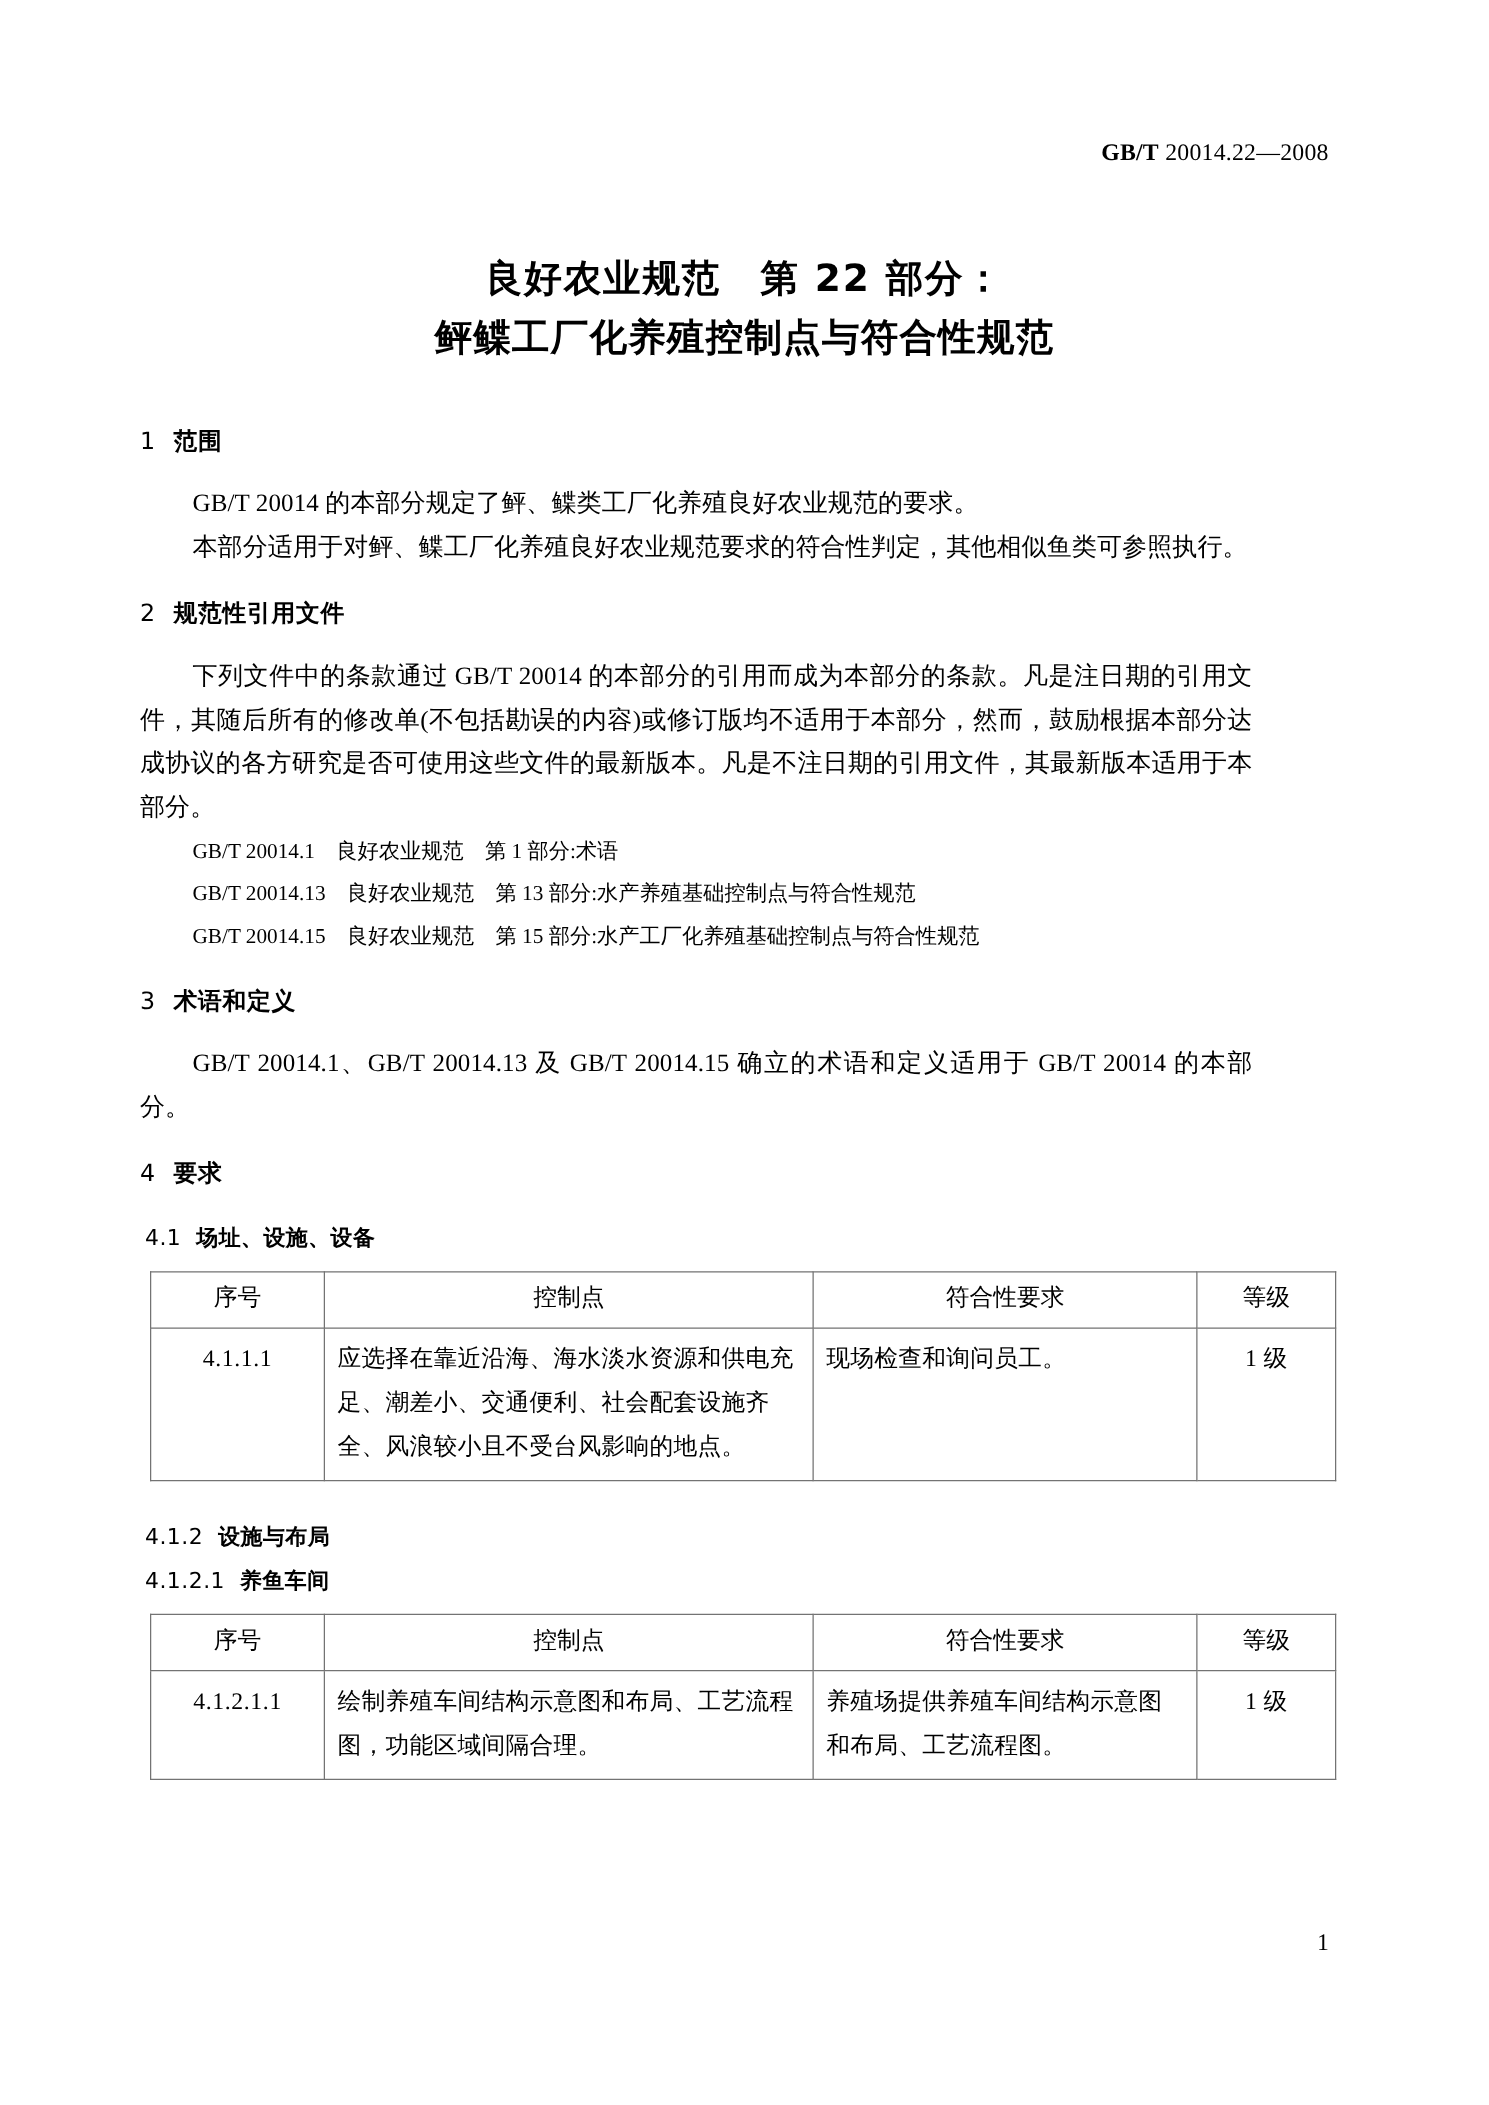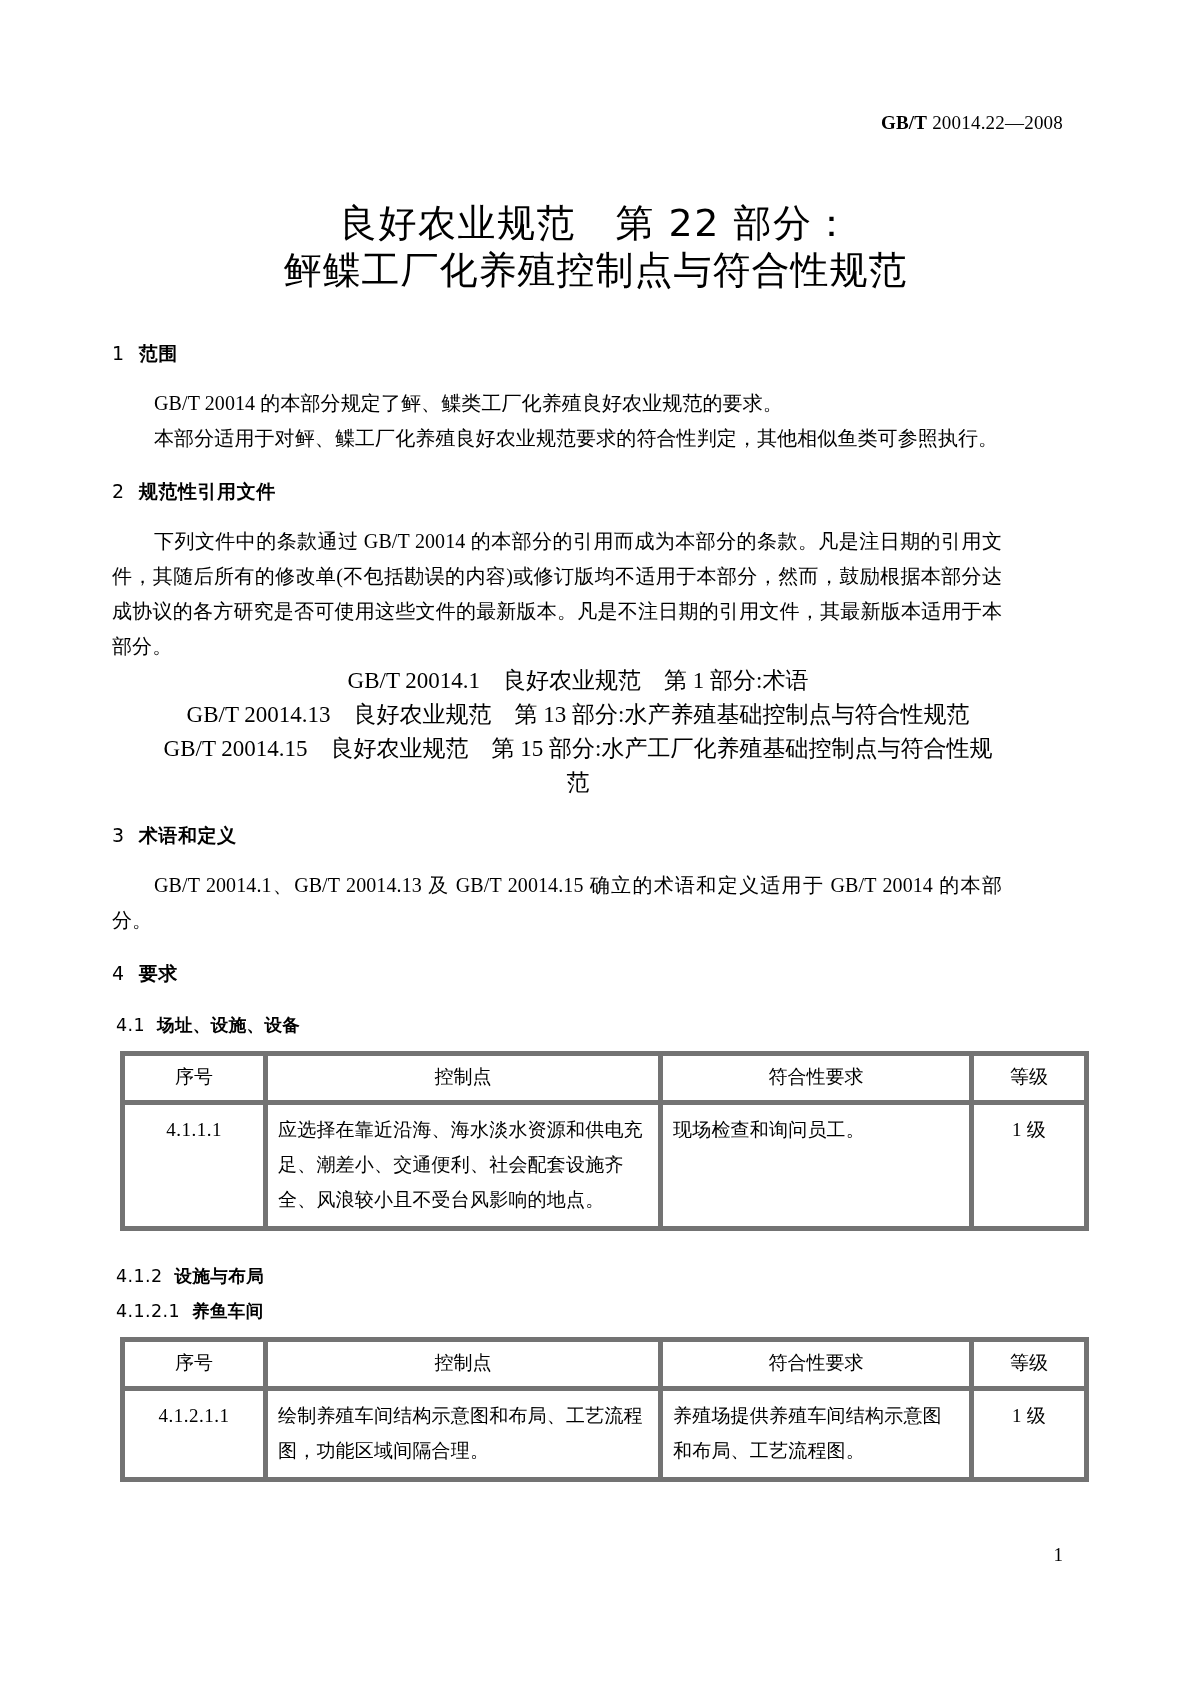--- a/index.html
+++ b/index.html
@@ -37,23 +37,23 @@
   }
 
   
   .doc-title {
     position: absolute;
     top: 200px;
     left: 0;
     width: 100%;
     text-align: center;
     font-family: "DejaVu Sans", "Liberation Sans", sans-serif;
-    font-size: 38px;
+    font-size: 30px;
     line-height: 47px;
-    font-weight: 400;
+    font-weight: 700;
     letter-spacing: 1.5px;
   }
   .doc-title .line2 { letter-spacing: 1px; }
 
   
   .content {
     position: absolute;
     left: 112px;
     top: 338px;
     width: 890px;
@@ -85,40 +85,39 @@
     font-size: 20px;
     line-height: 35px;
     margin: 0;
     padding: 0;
     text-align: justify;
     text-justify: inter-ideograph;
     letter-spacing: 0.1px;
   }
   p.indent { text-indent: 42px; }
   p.ref-line {
-    font-size: 23px;
+    font-size: 17px;
     line-height: 34px;
     margin: 0;
     padding-left: 42px;
-    text-align: center;
   }
 
   .gap-sm { height: 12px; }
   .gap-md { height: 20px; }
   .gap-lg { height: 26px; }
 
   
   table.ctrl {
     border-collapse: collapse;
     width: 880px;
     margin: 10px 0 0 8px;
     table-layout: fixed;
   }
   table.ctrl td, table.ctrl th {
-    border: 5px solid #737373;
+    border: 1px solid #737373;
     vertical-align: top;
     font-weight: normal;
     font-size: 19px;
     line-height: 35px;
     padding: 7px 10px 9px 10px;
   }
   table.ctrl thead th {
     text-align: center;
     padding: 6px 8px 8px 8px;
     line-height: 30px;

